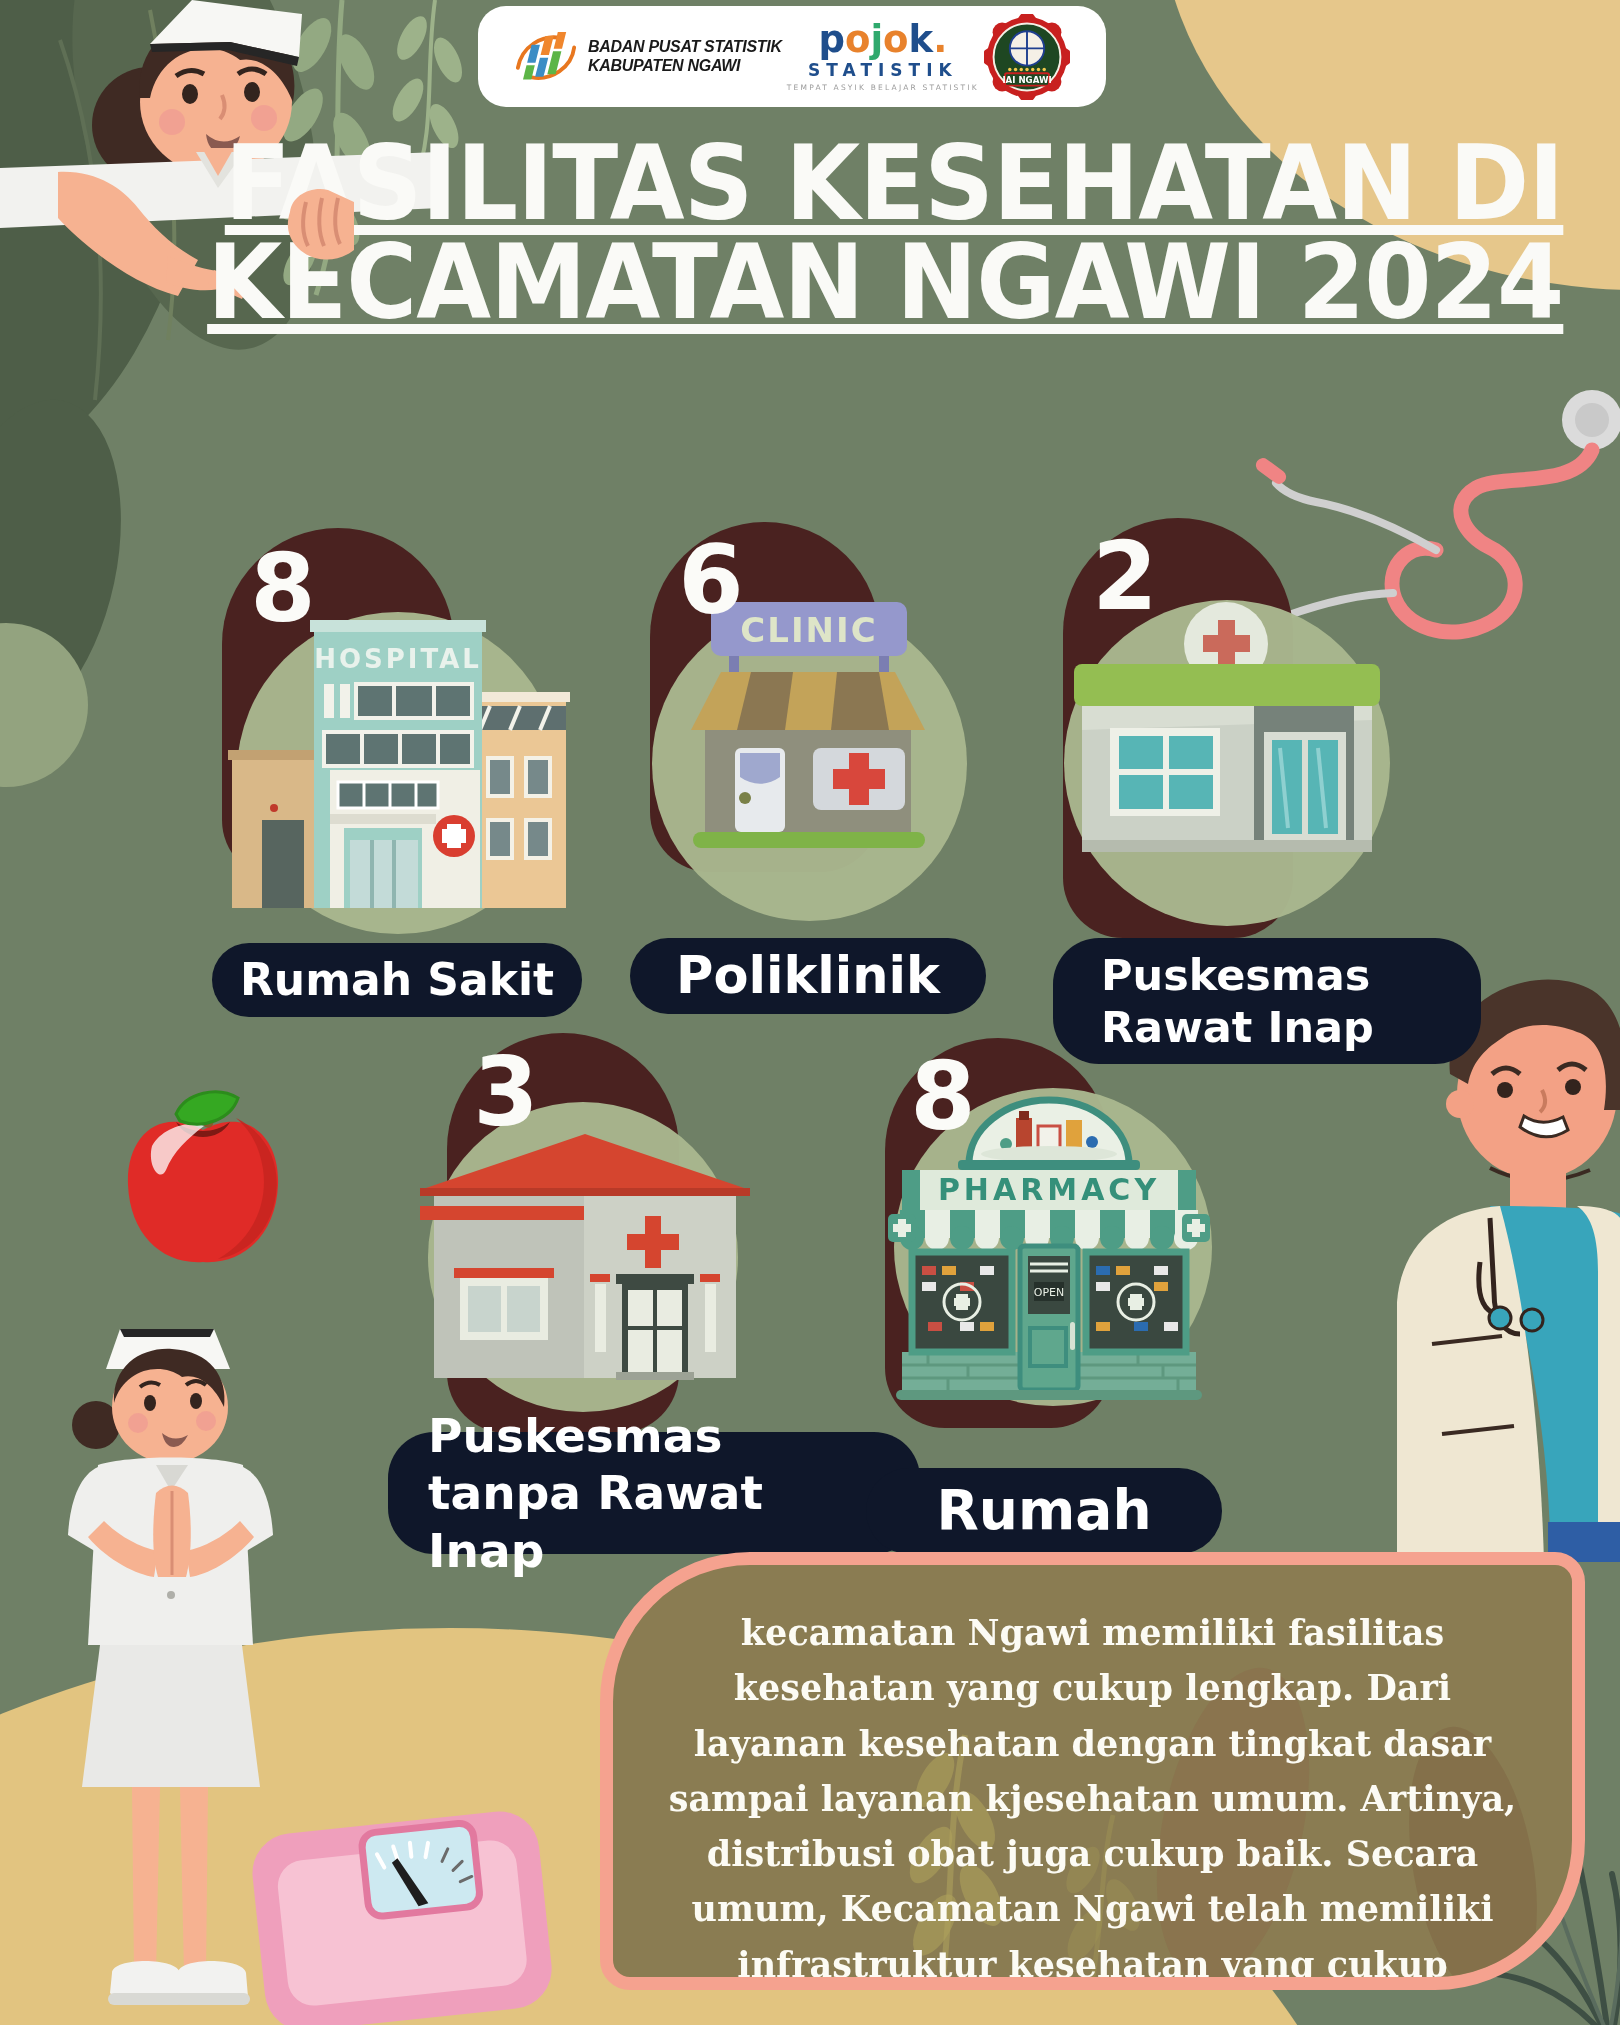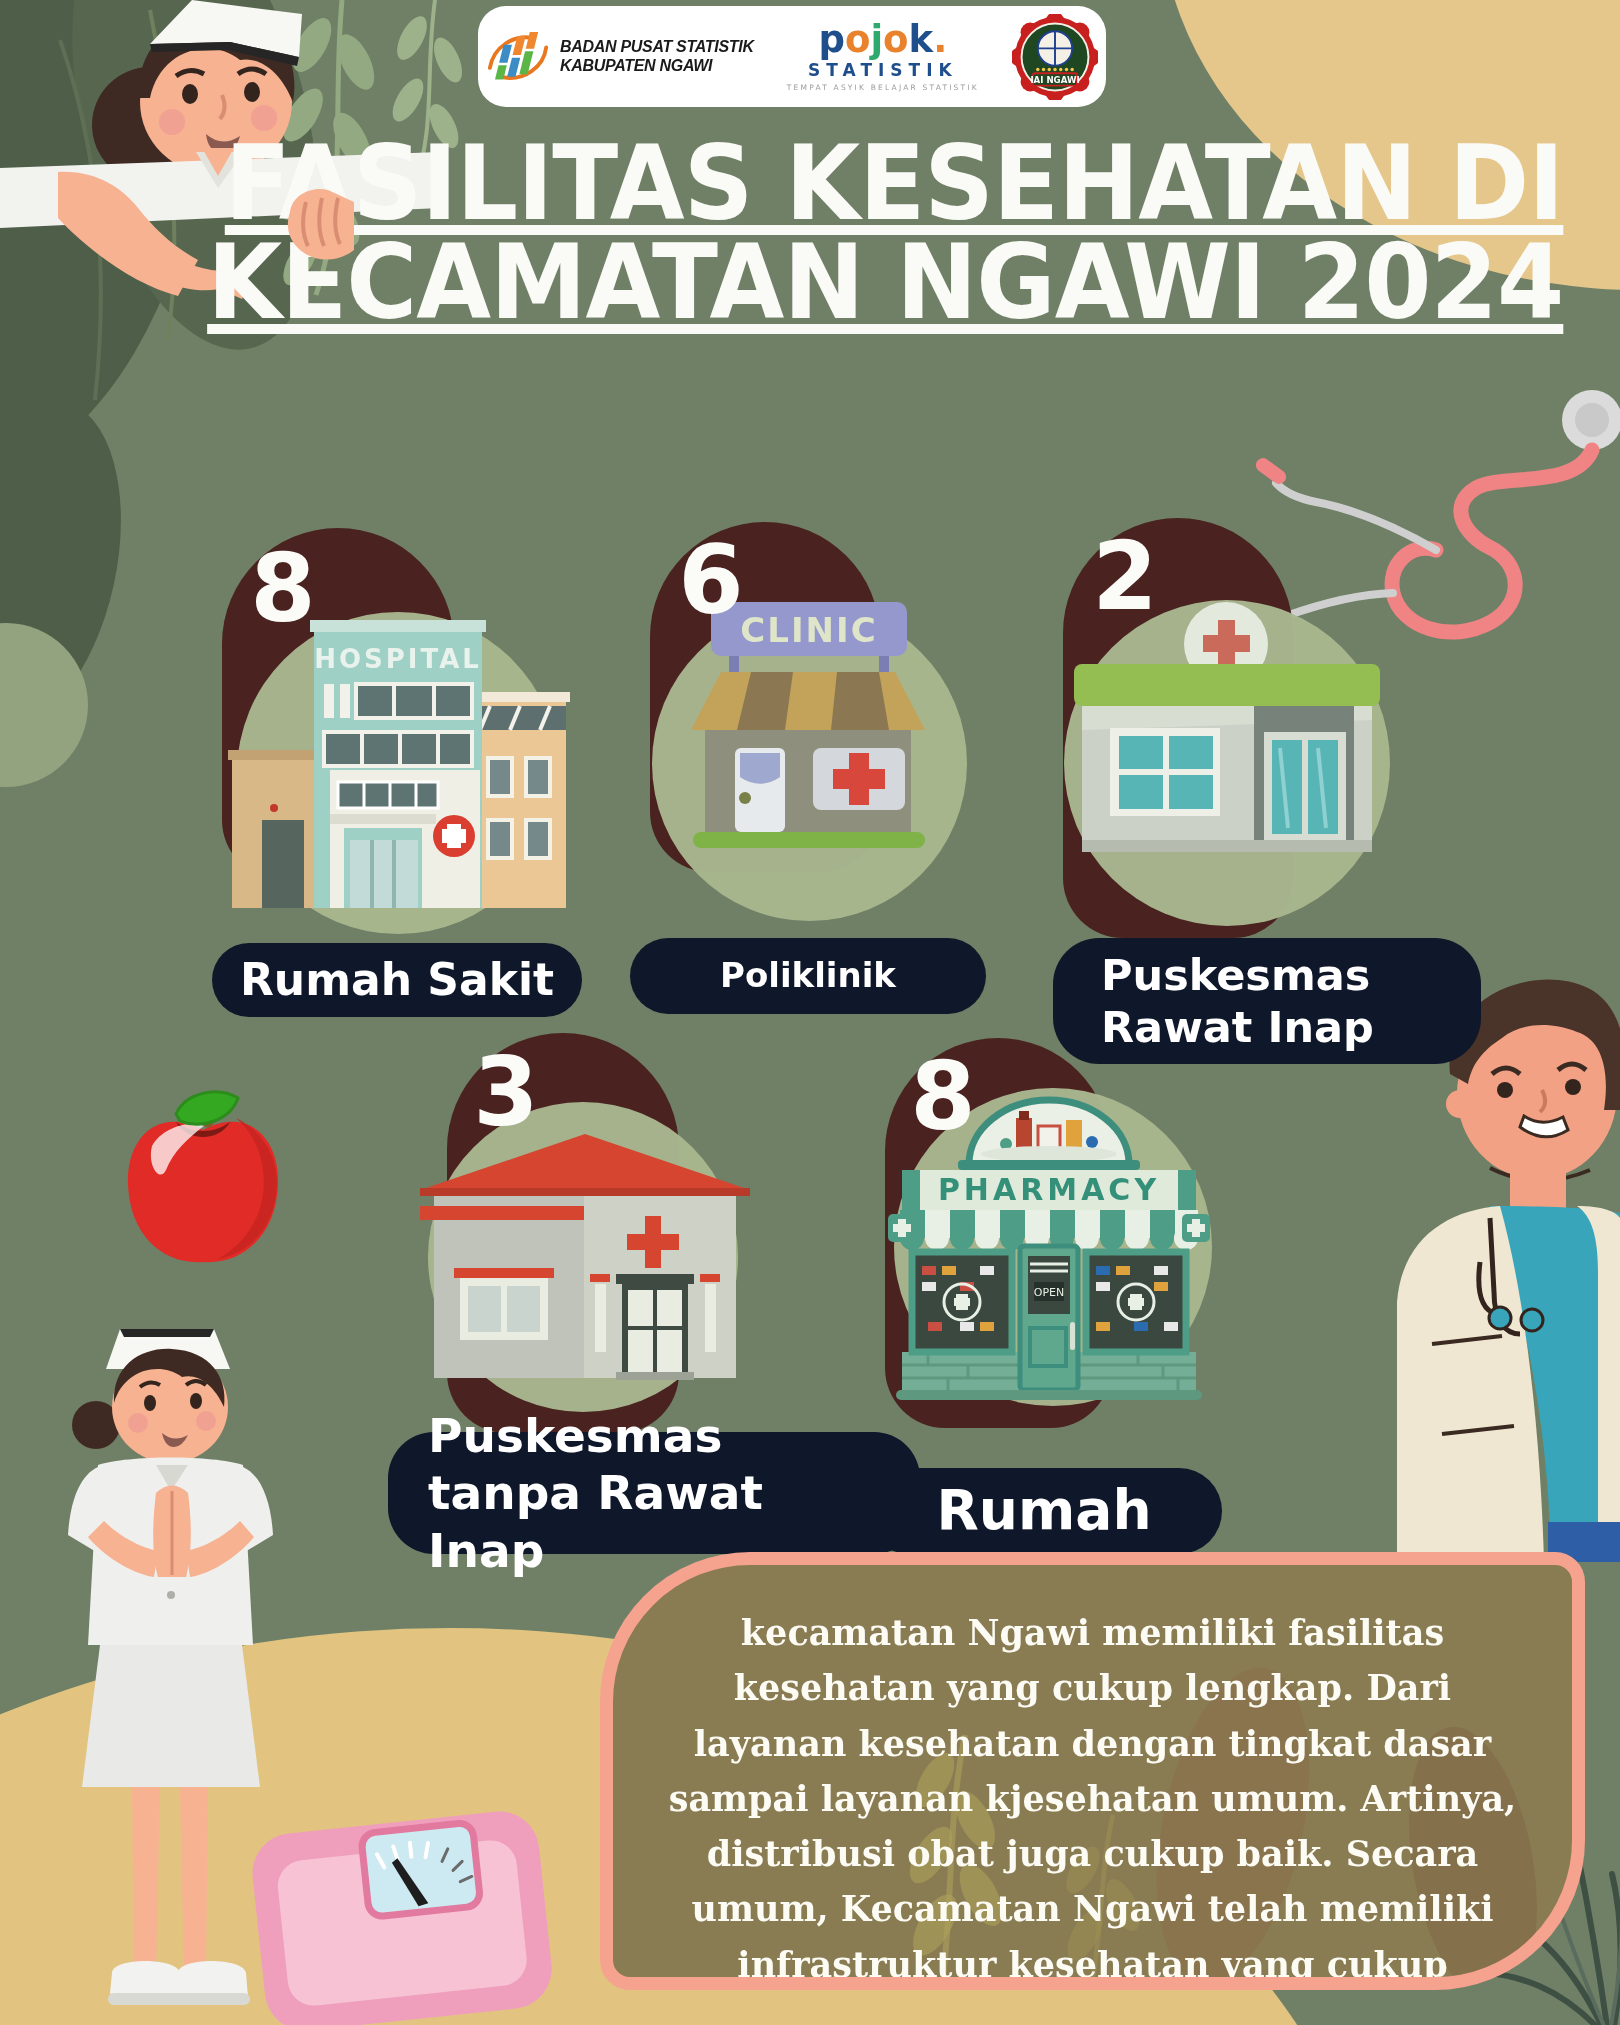--- a/index.html
+++ b/index.html
@@ -6,21 +6,21 @@
   .poster{
     position:relative; width:1620px; height:2025px; overflow:hidden;
     background:#6F8066; font-family:"DejaVu Sans", sans-serif;
   }
   .abs{position:absolute;}
   
   .header-bar{
     position:absolute; left:478px; top:6px; width:628px; height:101px;
     background:#FFFFFF; border-radius:28px; z-index:6;
     display:flex; align-items:center; justify-content:space-between;
-    padding:0 8px; box-sizing:border-box;
+    padding:0 36px; box-sizing:border-box;
   }
   .bps-group{display:flex; align-items:center; gap:10px;}
   .bps-text{
     font-family:"Liberation Sans", sans-serif; font-style:italic; font-weight:bold;
     font-size:16px; line-height:1.15; color:#1A1A1A; letter-spacing:-0.3px;
   }
   .pojok-group{display:flex; flex-direction:column; align-items:center; line-height:1;}
   .pojok-word{font-weight:800; font-size:37px; letter-spacing:0px; display:flex;}
   .pojok-word span:nth-child(1){color:#1F4E8C;}
   .pojok-word span:nth-child(2){color:#E8822C;}
@@ -366,21 +366,21 @@
     <polygon points="174,70 216,70 226,128 168,128" fill="#8B7752"></polygon>
     <rect x="42" y="128" width="206" height="102" fill="#8F8F7D"></rect>
     <rect x="72" y="146" width="50" height="84" rx="6" fill="#E7EAED"></rect>
     <path d="M77,151 h40 v24 c-13,9 -27,9 -40,0 z" fill="#9FA8CE"></path>
     <circle cx="82" cy="196" r="6" fill="#7A8148"></circle>
     <rect x="150" y="146" width="92" height="62" rx="8" fill="#D4D8DC"></rect>
     <rect x="186" y="151" width="20" height="52" fill="#D8473C"></rect>
     <rect x="170" y="167" width="52" height="20" fill="#D8473C"></rect>
     <rect x="30" y="230" width="232" height="16" rx="8" fill="#7FB348"></rect>
   </svg>
-  <div class="pill" style="left:630px;top:938px;width:356px;height:76px;font-size:34px;">Poliklinik</div>
+  <div class="pill" style="left:630px;top:938px;width:356px;height:76px;font-size:51px;">Poliklinik</div>
 
   <div class="blob" style="left:1063px;top:518px;width:230px;height:420px;border-radius:115px 115px 60px 60px;"></div>
   <div class="num" style="left:1070px;top:530px;width:110px;">2</div>
   <div class="circle" style="left:1064px;top:600px;width:326px;height:326px;"></div>
   <svg class="bsvg" style="left:1066px;top:598px;" width="322" height="280" viewBox="0 0 322 280">
     <circle cx="160" cy="46" r="42" fill="#E4E9DD"></circle>
     <rect x="152" y="22" width="17" height="47" fill="#CA6A5B"></rect>
     <rect x="137" y="37" width="47" height="17" fill="#CA6A5B"></rect>
     <rect x="8" y="66" width="306" height="42" rx="8" fill="#94BE52"></rect>
     <rect x="16" y="108" width="290" height="134" fill="#CBD1C6"></rect>

